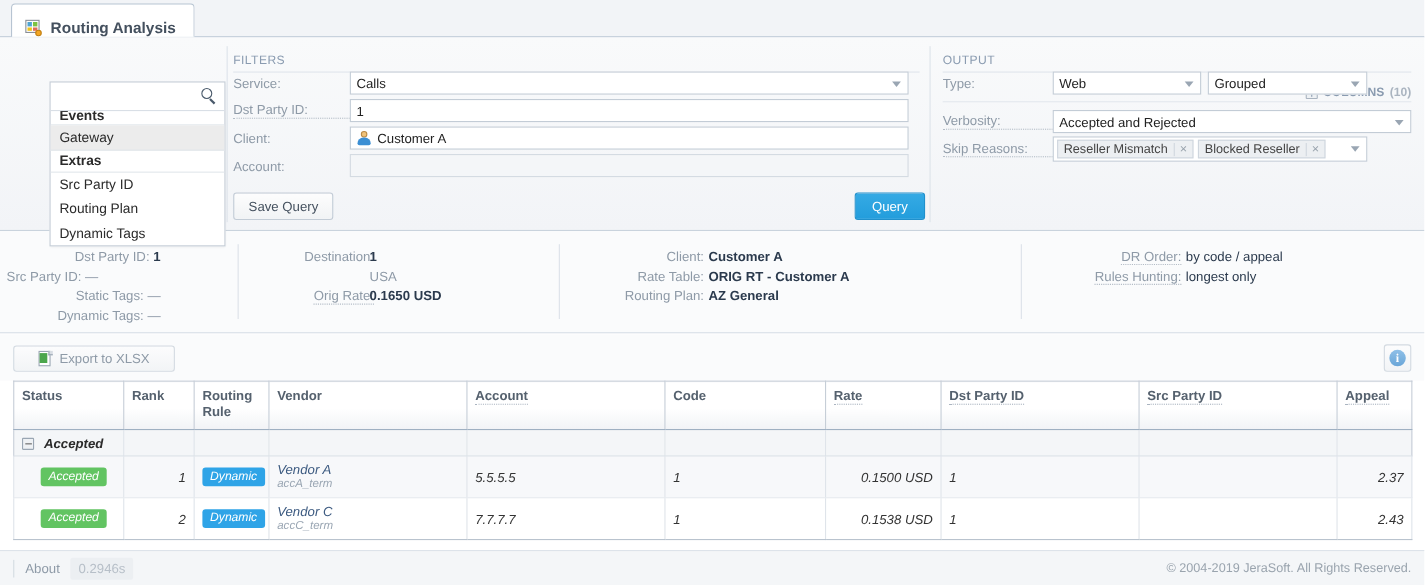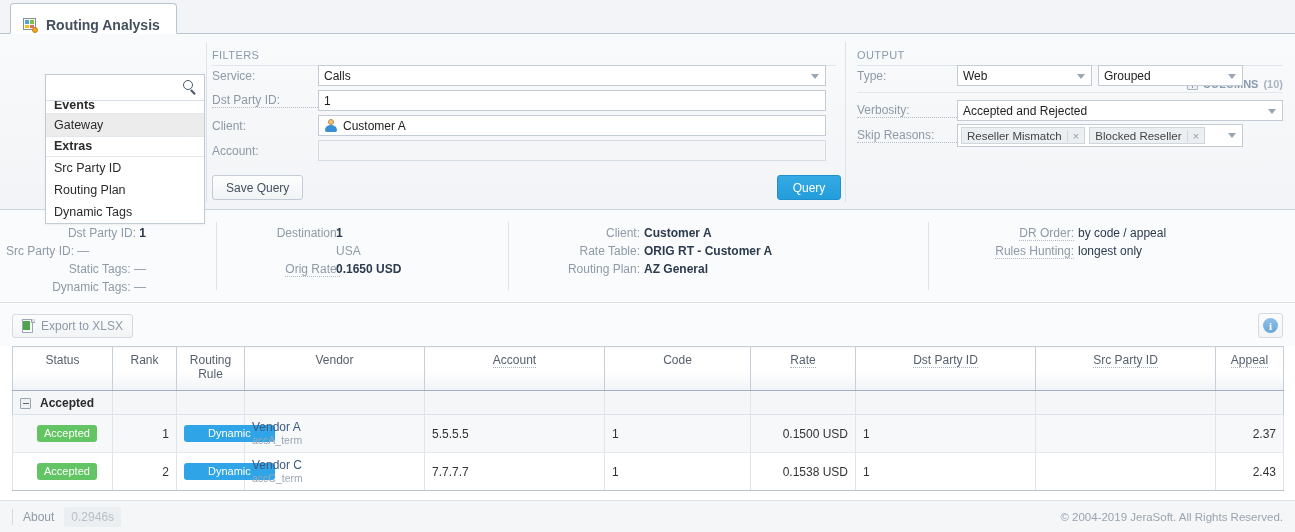--- a/index.html
+++ b/index.html
@@ -147,21 +147,21 @@
   .sumlbl.dotted { border-bottom: 1px dotted #b3bcc6; }
   .sumval { color: #2b3a4d; }
   .sumval.b { font-weight: bold; }
   .sumval.dim { color: #8e9aa7; }
 
   
   .toolbar { position: absolute; left: 0; top: 304px; width: 1295px; height: 42px; background: #fafbfc; }
   .xlsxbtn {
     position: absolute; left: 12px; top: 314px; height: 24px;
     background: linear-gradient(to bottom,#fcfcfd,#f2f4f6); border: 1px solid #d3dae1;
-    border-radius: 3px; display: flex; align-items: center; gap: 6px; padding: 0 9px;
+    border-radius: 3px; display: flex; align-items: center; gap: 6px; padding: 0 22px;
     font-size: 12px; color: #8e9aa7; cursor: pointer;
   }
   .xicon { width: 13px; height: 14px; position: relative; flex: 0 0 13px; }
   .xicon .pg { position:absolute; left:0; top:0; width:11px; height:14px; background:#fff; border:1px solid #9aa6b3; }
   .xicon .gr { position:absolute; left:1px; top:2px; width:7px; height:9px; background:#4ca64c; }
   .xicon .fold { position:absolute; right:0; top:0; width:4px; height:4px; background:#d8dde3; border-left:1px solid #9aa6b3; border-bottom:1px solid #9aa6b3;}
   .infobtn {
     position: absolute; right: 12px; top: 313px; width: 25px; height: 25px;
     background: linear-gradient(to bottom,#fcfcfd,#f2f4f6); border: 1px solid #d3dae1;
     border-radius: 3px; display: flex; align-items: center; justify-content: center; cursor: pointer;
@@ -174,28 +174,28 @@
   }
 
   
   .tablewrap { position: absolute; left: 12px; top: 346px; width: 1271px; }
   table.grid { border-collapse: collapse; width: 1271px; table-layout: fixed; }
   table.grid th {
     background: linear-gradient(to bottom,#ffffff 0%, #ffffff 55%, #f1f3f6 100%);
     border: 1px solid #c6ced7;
     border-bottom: 1px solid #9fb0c2;
     height: 44px; vertical-align: top;
-    padding: 6px 7px 0; text-align: center;
-    font-weight: normal; font-size: 12px; color: #55616e;
+    padding: 6px 7px 0; text-align: left;
+    font-weight: bold; font-size: 12px; color: #55616e;
   }
   table.grid th span.hl { border-bottom: 1px dotted #aab4c0; }
   table.grid td {
     border-left: 1px solid #dfe4ea; border-right: 1px solid #dfe4ea;
     border-bottom: 1px solid #e6eaef;
-    padding: 5px 7px; font-size: 12px; color: #333; vertical-align: middle;
+    padding: 5px 7px; font-size: 12px; color: #333; vertical-align: middle; font-style: italic;
   }
   tr.grouprow td {
     background: #f4f6f8; border-bottom: 1px solid #dbe1e8;
     font-weight: bold; color: #2b2b2b; height: 24px; padding: 3px 7px;
   }
   tr.grouprow td.gfirst { border-left: 1px solid #c6ced7; }
   tr.grouprow td.glast { border-right: 1px solid #c6ced7; }
   .minusbox {
     display: inline-block; width: 11px; height: 11px; border: 1px solid #9aa6b3;
     background: #eef1f4; position: relative; vertical-align: middle;
@@ -204,21 +204,21 @@
   .minusbox:before { content:""; position:absolute; left:2px; top:4.5px; width:6px; height:1px; background:#666; }
   tr.datarow.alt td { background: #f7f8fa; }
   tr.datarow td { background: #ffffff; height: 34px; }
   tr.datarow.lastrow td { border-bottom: 1px solid #b9c3ce; }
   .badge-accepted {
     display: inline-block; background: #62c462; color: #fff;
     font-size: 11px; padding: 2px 7px; border-radius: 3px; line-height: 13px;
   }
   .badge-dynamic {
     display: inline-block; background: #2fa4e7; color: #fff;
-    font-size: 11px; padding: 2px 24px; border-radius: 3px; line-height: 13px;
+    font-size: 11px; padding: 2px 7px; border-radius: 3px; line-height: 13px;
   }
   .vendorname { color: #3c5a80; font-size: 12px; line-height: 14px; }
   .vendoracc { color: #9aa6b3; font-size: 10.5px; line-height: 13px; }
   .ratecell { color: #3a4a63; }
   .right { text-align: right; }
 
   
   .footer {
     position: absolute; left: 0; bottom: 0; width: 1295px; height: 32px;
     background: #f4f6f8; border-top: 1px solid #dde3ea;

